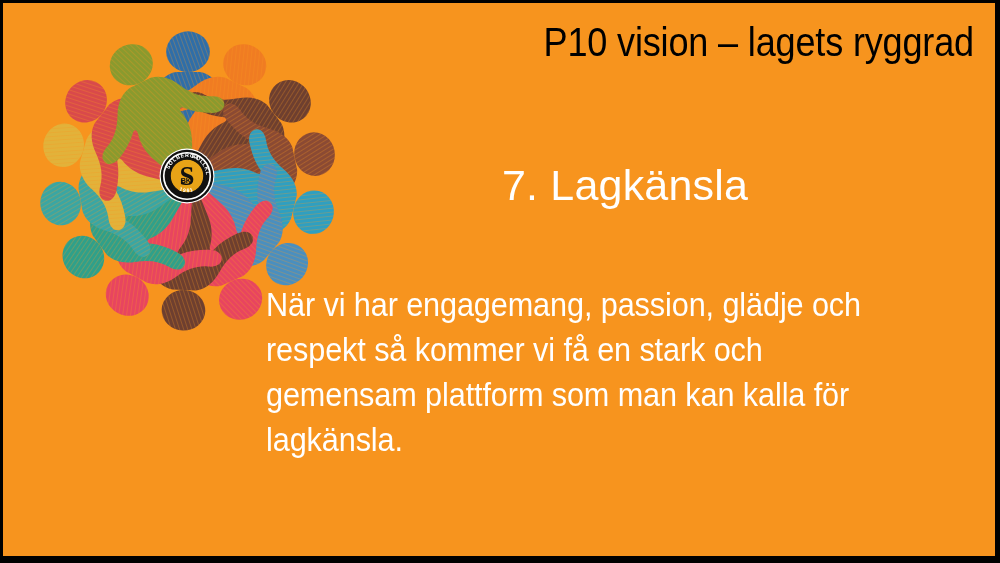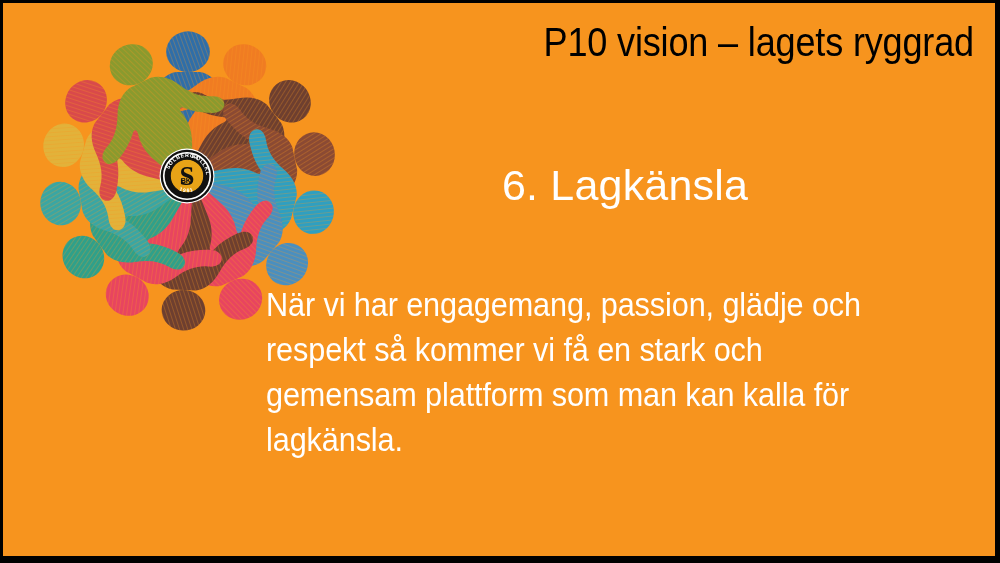--- a/index.html
+++ b/index.html
@@ -238,21 +238,21 @@
         <textPath href="#arcBot" startOffset="34%">1961</textPath>
       </text>
 
       <text x="50" y="66" text-anchor="middle" font-family="'Liberation Serif', serif" font-size="48" font-weight="bold" fill="#111111">S</text>
       <text x="48" y="62" text-anchor="middle" font-family="'Liberation Sans', sans-serif" font-size="13" font-weight="bold" fill="#111111">BK</text>
     </svg>
   </div>
 
   <div id="slide-title">P10 vision – lagets ryggrad</div>
 
-  <div id="section-heading">6. Lagkänsla</div>
+  <div id="section-heading">7. Lagkänsla</div>
 
   <div id="body-paragraph">När vi har engagemang, passion, glädje och respekt så kommer vi få en stark och gemensam plattform som man kan kalla för lagkänsla.</div>
 
   <div class="frame-edge frame-top"></div>
   <div class="frame-edge frame-left"></div>
   <div class="frame-edge frame-right"></div>
   <div class="frame-edge frame-bottom"></div>
 
 </div>
 

